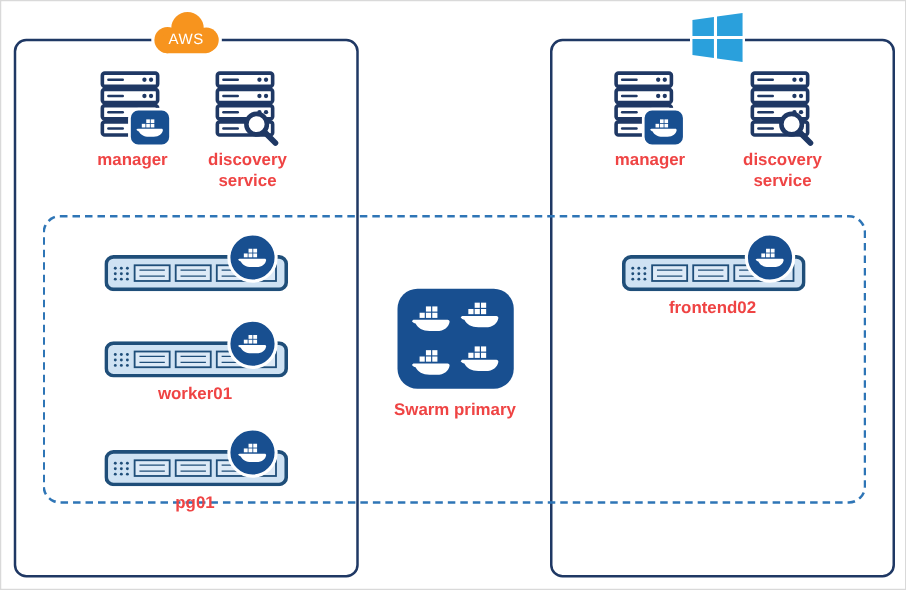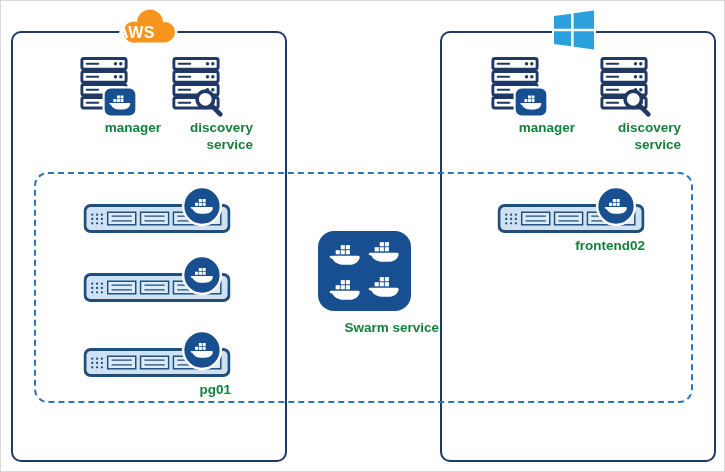--- a/index.html
+++ b/index.html
@@ -18,29 +18,29 @@
   }
   .cloud-box.left  { left:10px; }
   .cloud-box.right { left:439px; }
 
   .dashed-box {
     position:absolute; left:33px; top:171px; width:659px; height:231px;
     border:2.5px dashed #2e75b6; border-radius:14px; background:transparent;
   }
 
   .label {
-    position:absolute; text-align:right;
-    color:#15803d; font-size:13.5px; font-weight:600; line-height:1.28;
+    position:absolute; text-align:center;
+    color:#ef4444; font-size:13.5px; font-weight:600; line-height:1.28;
   }
   .label span { display:block; }
 
   .provider-aws { position:absolute; left:116px; top:5px; width:64px; height:42px; }
   .aws-text {
-    position:absolute; left:0; right:0; top:18px; text-align:left;
-    color:#ffffff; font-size:16px; font-weight:bold; letter-spacing:0.5px;
+    position:absolute; left:0; right:0; top:18px; text-align:center;
+    color:#ffffff; font-size:12px; font-weight:normal; letter-spacing:0.5px;
   }
   .provider-win {
     position:absolute; left:551px; top:7px; width:44px; height:44px;
     background:#ffffff; padding:1px;
   }
 
   .node { position:absolute; width:164px; height:70px; }
   .node .rack  { position:absolute; left:2px;  top:19px; width:148px; height:29px; }
   .node .badge { position:absolute; left:100px; top:0;   width:42px;  height:42px; }
   .node .label { left:0; top:52px; width:150px; }
@@ -223,22 +223,25 @@
         <use href="#sym-docker-circle"></use>
       </svg>
   </div>
   <div class="node" style="left:80px; top:253px;">
     <svg class="rack" viewBox="0 0 152 30">
         <use href="#sym-rack"></use>
       </svg>
     <svg class="badge" viewBox="0 0 44 44">
         <use href="#sym-docker-circle"></use>
       </svg>
-  </div>
-  <div class="node" style="left:80px; top:328px;">
+    <div class="label">
+        <span>worker01</span>
+      </div>
+  </div>
+  <div class="node" style="left:80px; top:340px;">
     <svg class="rack" viewBox="0 0 152 30">
         <use href="#sym-rack"></use>
       </svg>
     <svg class="badge" viewBox="0 0 44 44">
         <use href="#sym-docker-circle"></use>
       </svg>
     <div class="label">
         <span>pg01</span>
       </div>
   </div>
@@ -256,16 +259,16 @@
   </div>
 
   <svg class="swarm-icon" viewBox="0 0 93 80">
     <rect x="0" y="0" width="93" height="80" rx="16" fill="#184f90"></rect>
     <use href="#sym-whale" x="11" y="12" width="32" height="24" fill="#ffffff"></use>
     <use href="#sym-whale" x="50" y="9" width="32" height="24" fill="#ffffff"></use>
     <use href="#sym-whale" x="11" y="47" width="32" height="24" fill="#ffffff"></use>
     <use href="#sym-whale" x="50" y="44" width="32" height="24" fill="#ffffff"></use>
   </svg>
   <div class="label" style="left:288px; top:318px; width:150px;">
-    <span>Swarm service</span>
+    <span>Swarm primary</span>
   </div>
 
 </div>
 
 </body></html>

